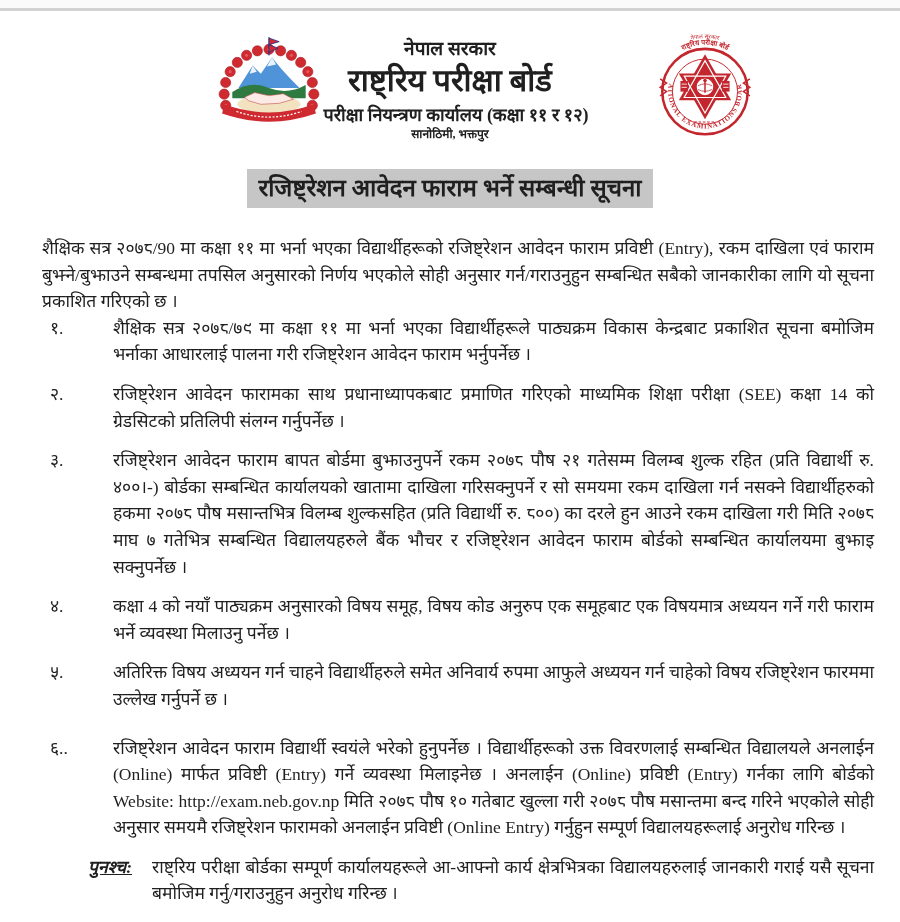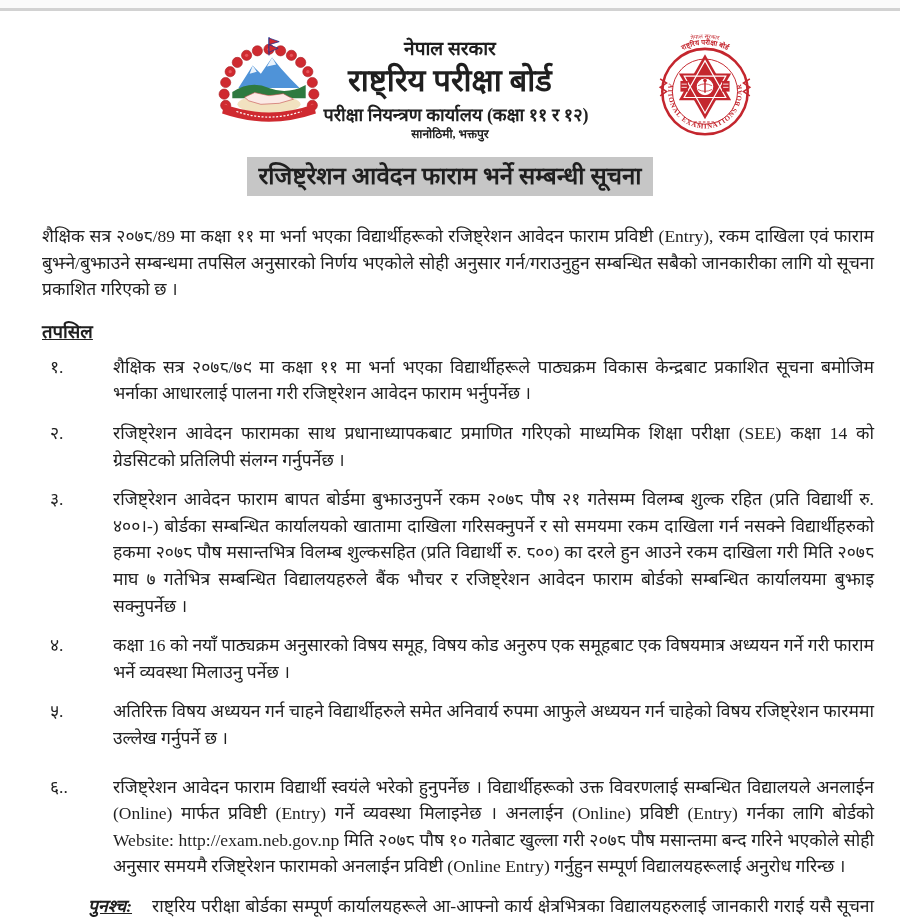--- a/index.html
+++ b/index.html
@@ -21,21 +21,21 @@
   }
   .top-strip{height:11px;background:var(--strip-bg);border-bottom:3px solid var(--strip-line);}
   .header{position:relative;height:146px;}
   .emblem-left{position:absolute;left:216px;top:24px;width:106px;height:106px;}
   .emblem-right{position:absolute;left:644px;top:8px;width:122px;height:126px;}
   .header-text{text-align:center;padding-top:26px;line-height:1.25;}
   .h-gov{font-size:19px;font-weight:bold;}
   .h-board{font-size:31px;font-weight:bold;margin-top:1px;}
   .h-office{font-size:18px;font-weight:bold;margin-top:3px;margin-left:12px;}
   .h-addr{font-size:12px;font-weight:bold;margin-top:1px;}
-  .title-wrap{text-align:center;margin-top:0;}
+  .title-wrap{text-align:center;margin-top:12px;}
   .notice-title{
     display:inline-block;background:var(--title-bg);
     font-size:24px;font-weight:bold;padding:1px 12px 5px 12px;
   }
   .content{padding:0 26px 0 42px;font-size:17.5px;}
   .intro{margin:27px 0 0 0;text-align:justify;line-height:1.52;}
   .list-heading{
     display:inline-block;font-size:18.5px;font-weight:bold;
     text-decoration:underline;margin:15px 0 11px 0;
   }
@@ -158,44 +158,41 @@
     </svg>
   </div>
 </div>
 
 <div class="title-wrap">
   <span class="notice-title">रजिष्ट्रेशन आवेदन फाराम भर्ने सम्बन्धी सूचना</span>
 </div>
 
 <div class="content">
 
-  <p class="intro">शैक्षिक सत्र २०७८/89 मा कक्षा ११ मा भर्ना भएका विद्यार्थीहरूको रजिष्ट्रेशन आवेदन  फाराम प्रविष्टी (Entry), रकम दाखिला एवं फाराम बुझ्ने/बुझाउने सम्बन्धमा तपसिल अनुसारको निर्णय भएकोले सोही अनुसार गर्न/गराउनुहुन सम्बन्धित सबैको जानकारीका लागि यो सूचना प्रकाशित गरिएको छ ।</p>
-
-  <div>
-    <span class="list-heading">तपसिल</span>
-  </div>
+  <p class="intro">शैक्षिक सत्र २०७८/90 मा कक्षा ११ मा भर्ना भएका विद्यार्थीहरूको रजिष्ट्रेशन आवेदन  फाराम प्रविष्टी (Entry), रकम दाखिला एवं फाराम बुझ्ने/बुझाउने सम्बन्धमा तपसिल अनुसारको निर्णय भएकोले सोही अनुसार गर्न/गराउनुहुन सम्बन्धित सबैको जानकारीका लागि यो सूचना प्रकाशित गरिएको छ ।</p>
+
 
   <div class="item">
     <div class="num">१.</div>
     <div class="txt">शैक्षिक सत्र २०७८/७९ मा कक्षा ११ मा भर्ना भएका विद्यार्थीहरूले पाठ्यक्रम विकास केन्द्रबाट प्रकाशित सूचना बमोजिम भर्नाका आधारलाई पालना गरी रजिष्ट्रेशन आवेदन फाराम भर्नुपर्नेछ ।</div>
   </div>
 
   <div class="item">
     <div class="num">२.</div>
     <div class="txt">रजिष्ट्रेशन आवेदन फारामका साथ प्रधानाध्यापकबाट प्रमाणित गरिएको माध्यमिक शिक्षा परीक्षा (SEE) कक्षा 14 को ग्रेडसिटको प्रतिलिपी संलग्न गर्नुपर्नेछ ।</div>
   </div>
 
   <div class="item">
     <div class="num">३.</div>
     <div class="txt">रजिष्ट्रेशन आवेदन फाराम बापत बोर्डमा बुझाउनुपर्ने रकम २०७८ पौष २१ गतेसम्म विलम्ब शुल्क रहित (प्रति विद्यार्थी रु. ४००।-) बोर्डका सम्बन्धित कार्यालयको खातामा दाखिला गरिसक्नुपर्ने र सो समयमा रकम दाखिला गर्न नसक्ने विद्यार्थीहरुको हकमा २०७८ पौष मसान्तभित्र विलम्ब शुल्कसहित (प्रति विद्यार्थी रु. ८००) का दरले हुन आउने रकम दाखिला गरी मिति २०७८ माघ ७ गतेभित्र सम्बन्धित विद्यालयहरुले बैंक भौचर र रजिष्ट्रेशन आवेदन फाराम बोर्डको सम्बन्धित कार्यालयमा बुझाइ सक्नुपर्नेछ ।</div>
   </div>
 
   <div class="item">
     <div class="num">४.</div>
-    <div class="txt">कक्षा 16 को नयाँ पाठ्यक्रम अनुसारको विषय  समूह, विषय कोड अनुरुप एक समूहबाट एक विषयमात्र अध्ययन गर्ने गरी फाराम भर्ने व्यवस्था मिलाउनु पर्नेछ ।</div>
+    <div class="txt">कक्षा 4 को नयाँ पाठ्यक्रम अनुसारको विषय  समूह, विषय कोड अनुरुप एक समूहबाट एक विषयमात्र अध्ययन गर्ने गरी फाराम भर्ने व्यवस्था मिलाउनु पर्नेछ ।</div>
   </div>
 
   <div class="item">
     <div class="num">५.</div>
     <div class="txt">अतिरिक्त विषय अध्ययन गर्न चाहने विद्यार्थीहरुले समेत अनिवार्य रुपमा आफुले अध्ययन गर्न चाहेको विषय रजिष्ट्रेशन फारममा उल्लेख गर्नुपर्ने छ ।</div>
   </div>
 
   <div class="item gap-before">
     <div class="num">६..</div>
     <div class="txt">रजिष्ट्रेशन आवेदन फाराम विद्यार्थी स्वयंले भरेको हुनुपर्नेछ । विद्यार्थीहरूको उक्त विवरणलाई सम्बन्धित विद्यालयले अनलाईन (Online) मार्फत प्रविष्टी (Entry) गर्ने व्यवस्था मिलाइनेछ । अनलाईन (Online) प्रविष्टी (Entry) गर्नका लागि बोर्डको Website: http://exam.neb.gov.np मिति २०७८ पौष १० गतेबाट खुल्ला गरी २०७८ पौष मसान्तमा बन्द गरिने भएकोले सोही अनुसार समयमै रजिष्ट्रेशन फारामको अनलाईन प्रविष्टी (Online Entry) गर्नुहुन सम्पूर्ण विद्यालयहरूलाई अनुरोध गरिन्छ ।</div>

